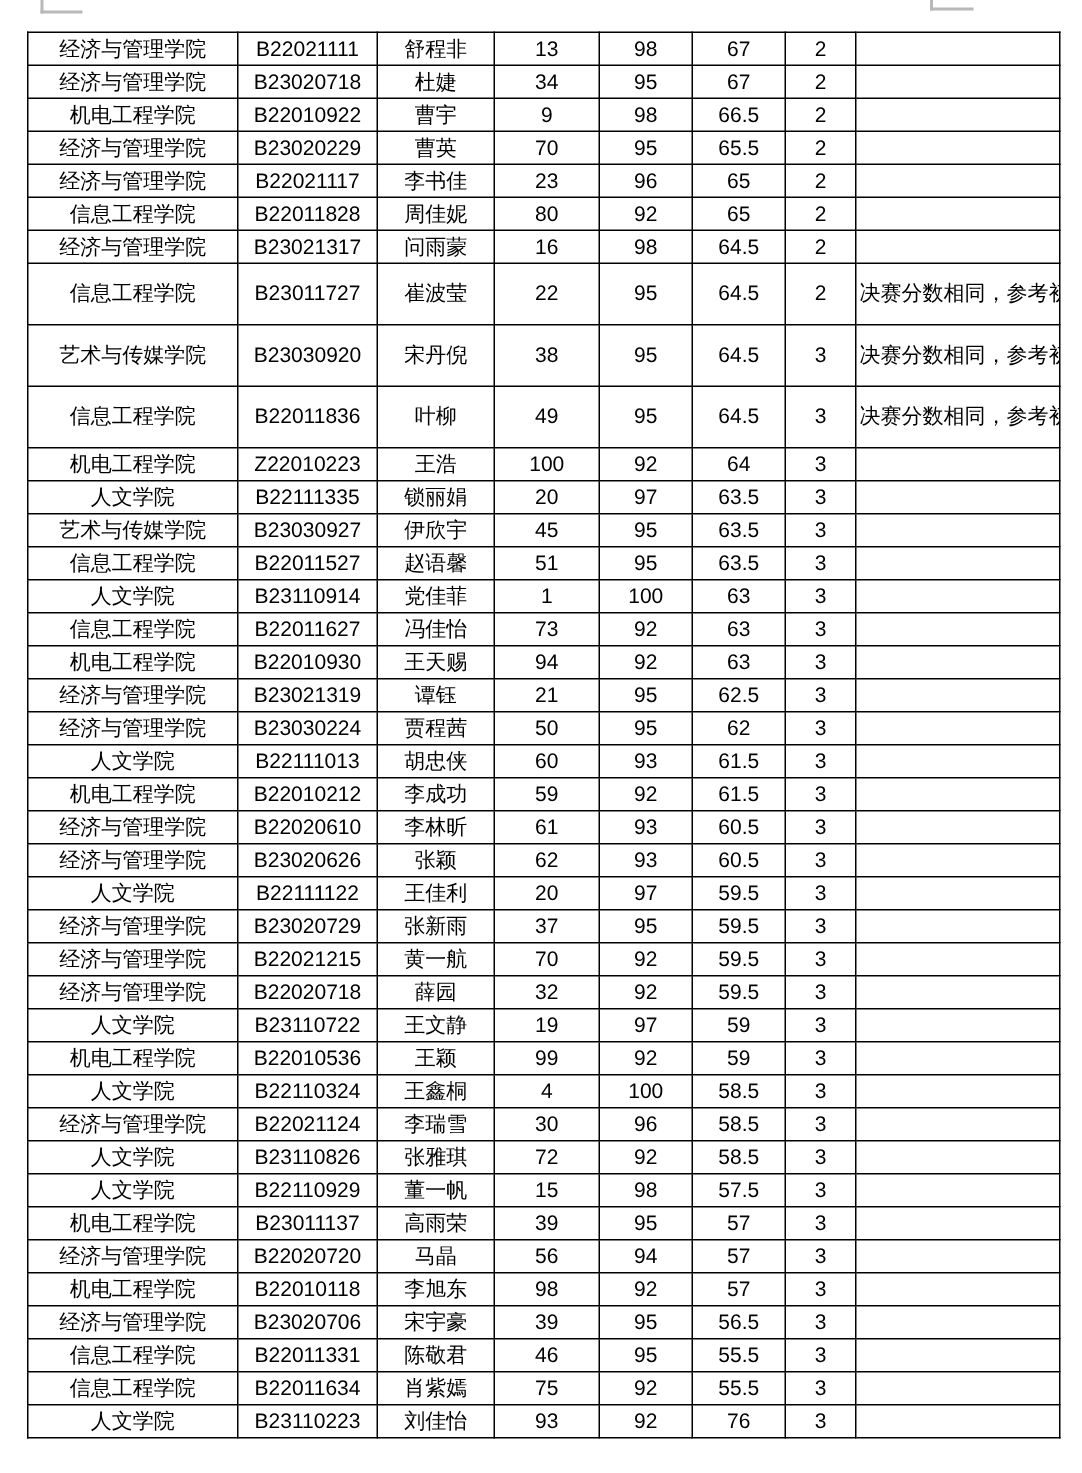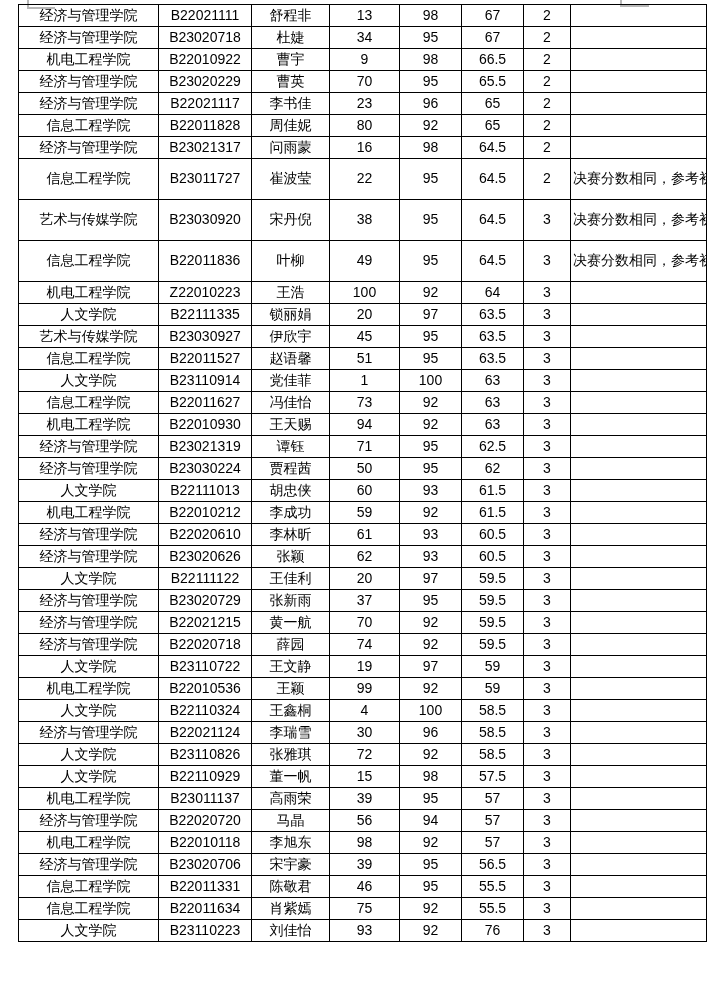--- a/index.html
+++ b/index.html
@@ -27,21 +27,21 @@
     left: 27px; top: -1px; width: 26px; height: 8px;
     border-left-width: 2px; border-bottom-width: 2px;
   }
   .crop-right {
     left: 620px; top: -1px; width: 27px; height: 6px;
     border-left-width: 2px; border-bottom-width: 2px;
   }
   table.doc-table {
     position: absolute;
     left: 18px;
-    top: 4px;
+    top: 21px;
     width: 688px;
     border-collapse: collapse;
     table-layout: fixed;
   }
   table.doc-table td {
     border: 1.5px solid #000000;
     text-align: center;
     vertical-align: middle;
     font-size: 14px;
     line-height: 1.25;
@@ -247,21 +247,21 @@
           <td class="cell-num">94</td>
           <td class="cell-num">92</td>
           <td class="cell-num">63</td>
           <td class="cell-num">3</td>
           <td class="cell-note"></td>
         </tr>
         <tr class="row-normal">
           <td>经济与管理学院</td>
           <td class="cell-id">B23021319</td>
           <td>谭钰</td>
-          <td class="cell-num">71</td>
+          <td class="cell-num">21</td>
           <td class="cell-num">95</td>
           <td class="cell-num">62.5</td>
           <td class="cell-num">3</td>
           <td class="cell-note"></td>
         </tr>
         <tr class="row-normal">
           <td>经济与管理学院</td>
           <td class="cell-id">B23030224</td>
           <td>贾程茜</td>
           <td class="cell-num">50</td>
@@ -337,21 +337,21 @@
           <td class="cell-num">70</td>
           <td class="cell-num">92</td>
           <td class="cell-num">59.5</td>
           <td class="cell-num">3</td>
           <td class="cell-note"></td>
         </tr>
         <tr class="row-normal">
           <td>经济与管理学院</td>
           <td class="cell-id">B22020718</td>
           <td>薛园</td>
-          <td class="cell-num">74</td>
+          <td class="cell-num">32</td>
           <td class="cell-num">92</td>
           <td class="cell-num">59.5</td>
           <td class="cell-num">3</td>
           <td class="cell-note"></td>
         </tr>
         <tr class="row-normal">
           <td>人文学院</td>
           <td class="cell-id">B23110722</td>
           <td>王文静</td>
           <td class="cell-num">19</td>

